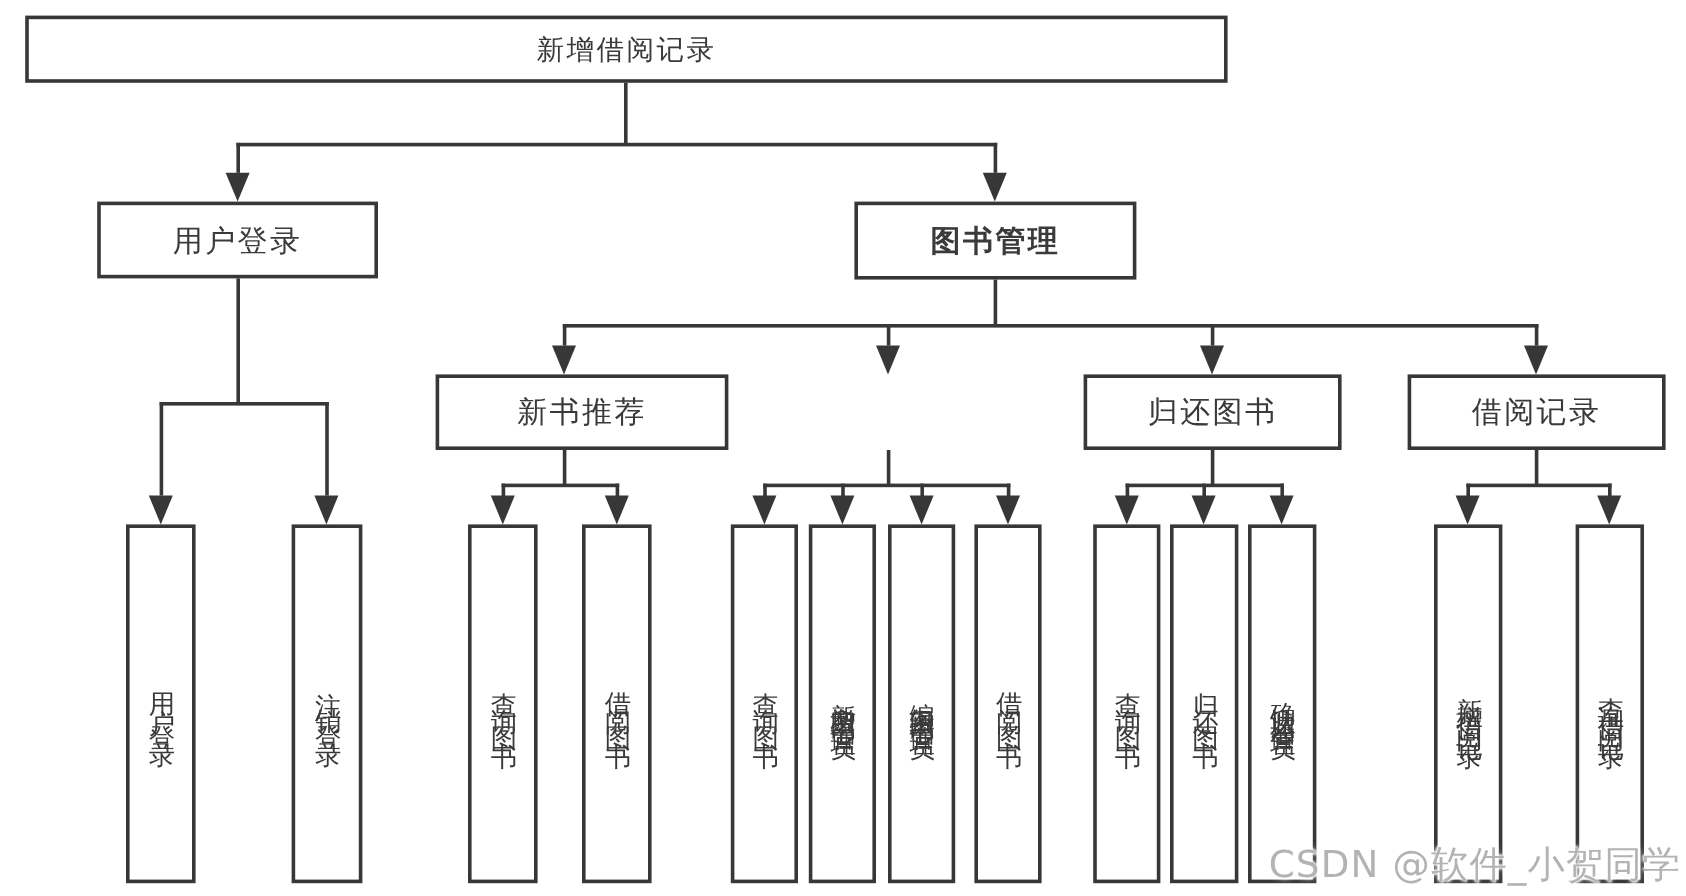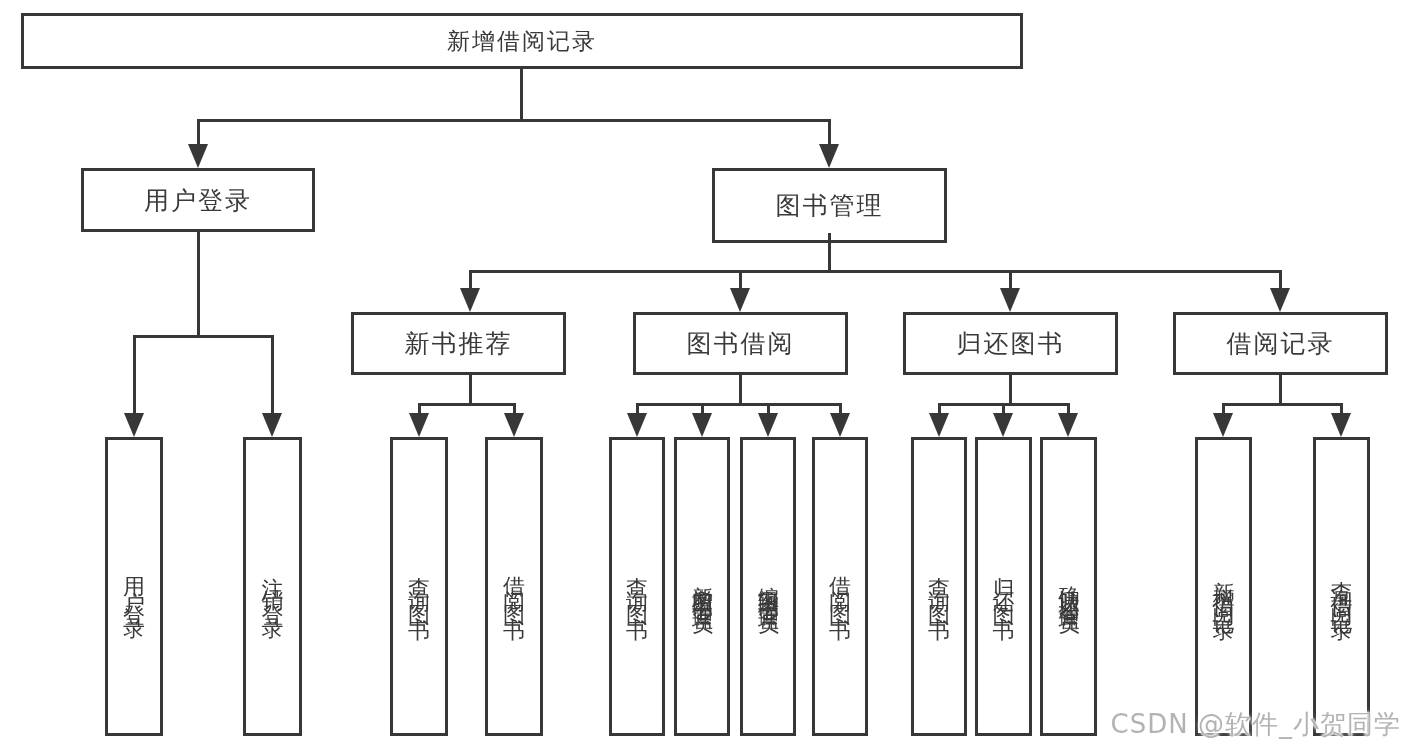--- a/index.html
+++ b/index.html
@@ -24,37 +24,36 @@
   .ls-md { letter-spacing:8px; }
   .ls-sm { letter-spacing:4px; font-size:21px; }
   .vl { position:absolute; width:3px; background:var(--line); }
   .hl { position:absolute; height:3px; background:var(--line); }
   .arr {
     position:absolute; width:0; height:0;
     border-left:10px solid transparent; border-right:10px solid transparent;
     border-top:24px solid var(--line);
   }
   #watermark {
-    position:absolute; right:4px; bottom:5px; font-size:26px; color:#b3b3b3;
+    position:absolute; right:4px; bottom:5px; font-size:31px; color:#b3b3b3;
     letter-spacing:1px; white-space:nowrap;
     text-shadow:0 0 3px #fff, 0 0 6px #fff, 1px 1px 2px #fff, -1px -1px 2px #fff;
   }
 </style>
 </head>
 <body>
 
 <div id="stage">
 
   <div class="box" style="left:21px; top:13px; width:1002px; height:56px; font-size:23px;">新增借阅记录</div>
 
   <div class="box" style="left:81px; top:168px; width:234px; height:64px;">用户登录</div>
-  <div class="box" style="left:712px; top:168px; width:235px; height:75px;">图书管理</div>
+  <div class="box" style="left:712px; top:168px; width:235px; height:65px;font-weight:bold;">图书管理</div>
 
-  <div class="box" style="left:351px; top:312px; width:215px; height:63px;">新书推荐</div>
-  <div class="box" style="left:633px; top:312px; width:215px; height:63px;">图书借阅</div>
+  <div class="box" style="left:363px; top:312px; width:244px; height:63px;">新书推荐</div>
   <div class="box" style="left:903px; top:312px; width:215px; height:63px;">归还图书</div>
   <div class="box" style="left:1173px; top:312px; width:215px; height:63px;">借阅记录</div>
 
   <div class="vbox ls-lg" style="left:105px; top:437px; width:58px; height:299px;">用户登录</div>
   <div class="vbox ls-lg" style="left:243px; top:437px; width:59px; height:299px;">注销登录</div>
 
   <div class="vbox ls-lg" style="left:390px; top:437px; width:58px; height:299px;">查询图书</div>
   <div class="vbox ls-lg" style="left:485px; top:437px; width:58px; height:299px;">借阅图书</div>
 
   <div class="vbox ls-lg" style="left:609px; top:437px; width:56px; height:299px;">查询图书</div>

